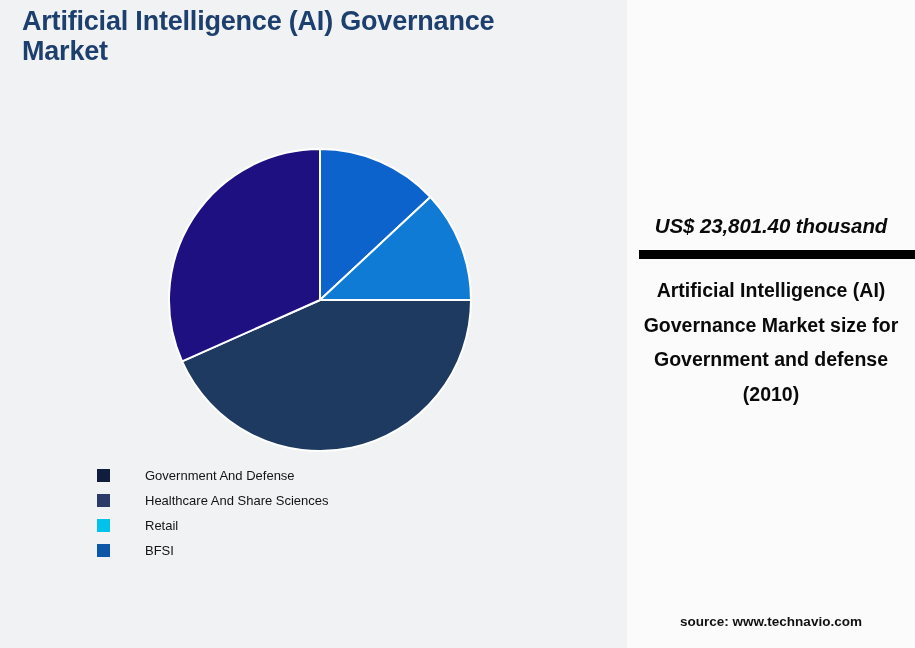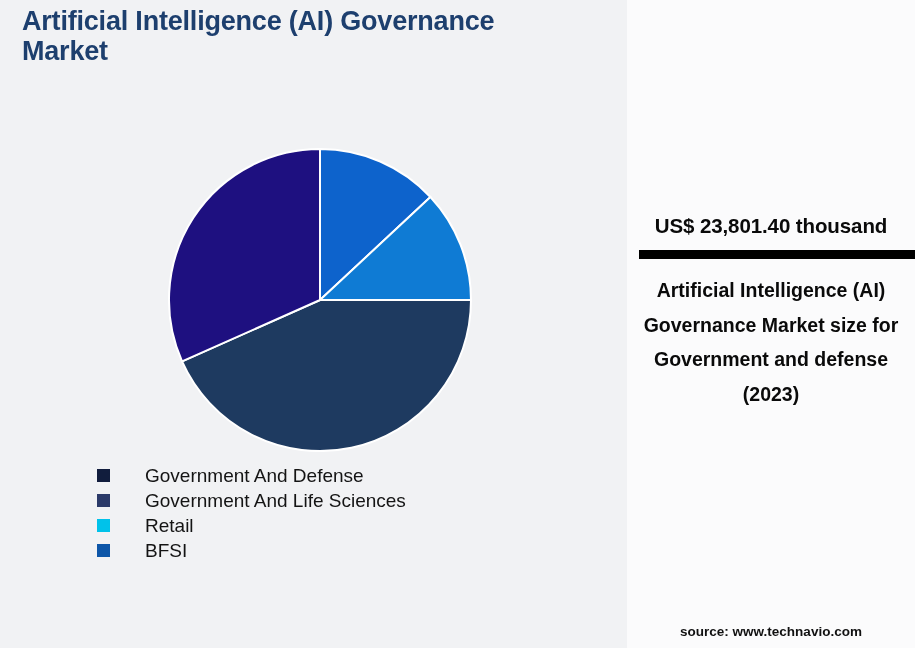--- a/index.html
+++ b/index.html
@@ -71,21 +71,21 @@
     align-items: center;
     height: 25px;
   }
   .legend-swatch {
     width: 13px;
     height: 13px;
     flex: 0 0 13px;
     margin-right: 35px;
   }
   .legend-label {
-    font-size: 19px;
+    font-size: 13px;
     color: #141414;
     font-weight: normal;
     white-space: nowrap;
   }
 
   
   #right-panel {
     position: absolute;
     left: 627px;
     top: 0;
@@ -99,20 +99,21 @@
     top: 214px;
     width: 288px;
     text-align: center;
   }
   #value-text {
     font-size: 20.5px;
     font-weight: bold;
     color: #0a0a0a;
     white-space: nowrap;
     letter-spacing: -0.1px;
+    font-style: italic;
   }
   #value-rule {
     position: absolute;
     left: 12px;
     top: 250px;
     width: 303px;
     height: 9px;
     background: #000000;
   }
   #callout-desc {
@@ -128,21 +129,20 @@
   }
   #source-note {
     position: absolute;
     left: 0;
     top: 614px;
     width: 288px;
     text-align: center;
     font-size: 13.5px;
     font-weight: bold;
     color: #111111;
-    margin-top: 10px;
   }
 </style>
 </head>
 <body>
 
 <div id="root">
 
   <div id="left-panel">
 
     <div id="chart-title">Artificial Intelligence (AI) Governance Market</div>
@@ -161,21 +161,21 @@
 
     <div id="legend">
 
       <div class="legend-row">
         <span class="legend-swatch" style="background:#111d3d"></span>
         <span class="legend-label">Government And Defense</span>
       </div>
 
       <div class="legend-row">
         <span class="legend-swatch" style="background:#2b3a69"></span>
-        <span class="legend-label">Government And Life Sciences</span>
+        <span class="legend-label">Healthcare And Share Sciences</span>
       </div>
 
       <div class="legend-row">
         <span class="legend-swatch" style="background:#00c2ea"></span>
         <span class="legend-label">Retail</span>
       </div>
 
       <div class="legend-row">
         <span class="legend-swatch" style="background:#0d56a8"></span>
         <span class="legend-label">BFSI</span>
@@ -185,19 +185,19 @@
   </div>
 
   <div id="right-panel">
 
     <div id="value-callout">
       <span id="value-text">US$ 23,801.40 thousand</span>
     </div>
 
     <div id="value-rule"></div>
 
-    <div id="callout-desc">Artificial Intelligence (AI) Governance Market size for Government and defense (2023)</div>
+    <div id="callout-desc">Artificial Intelligence (AI) Governance Market size for Government and defense (2010)</div>
 
     <div id="source-note">source: www.technavio.com</div>
 
   </div>
 
 </div>
 
 </body></html>

